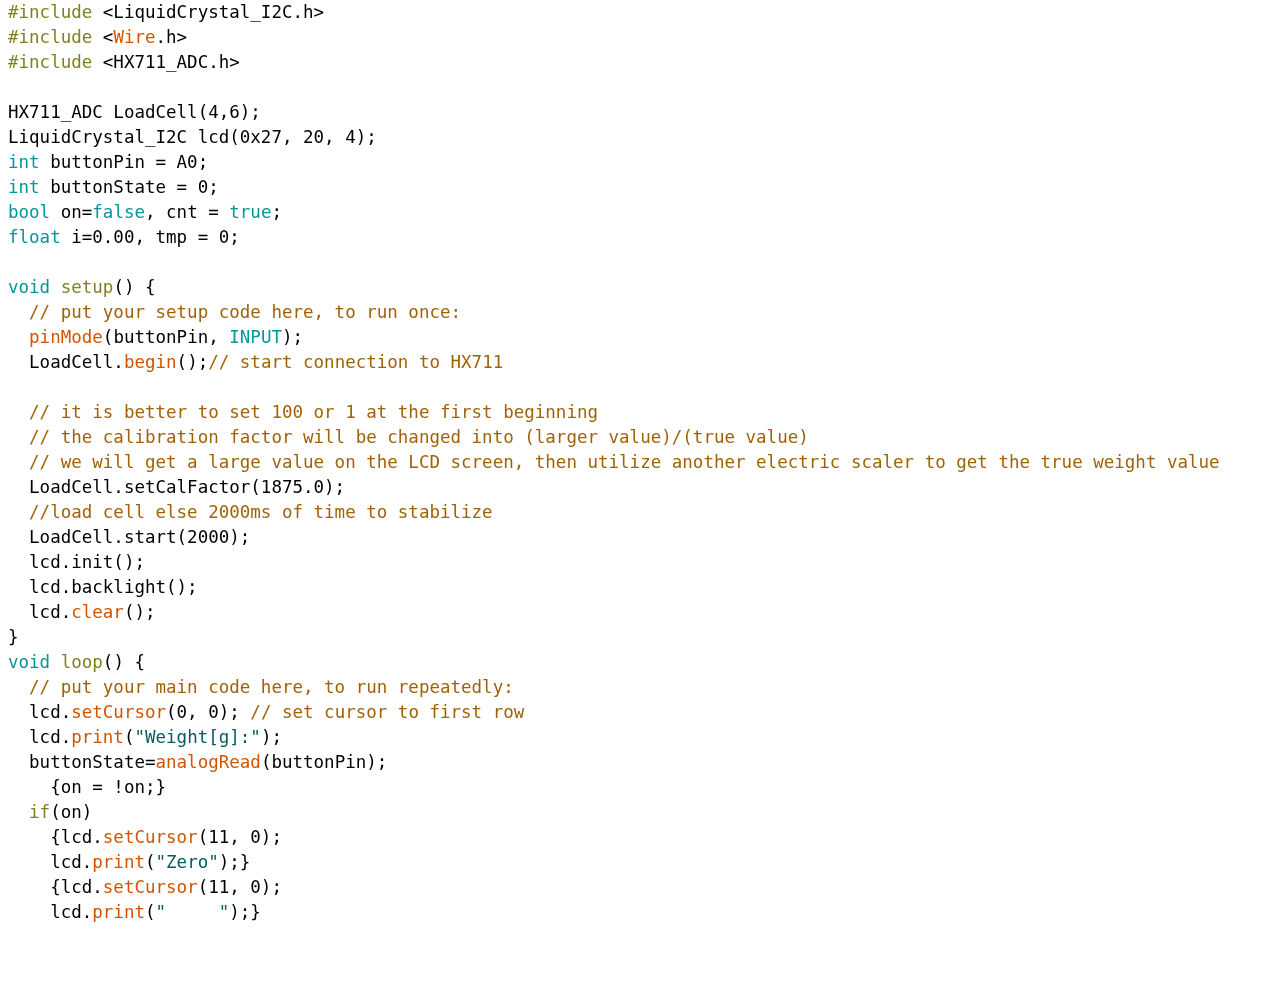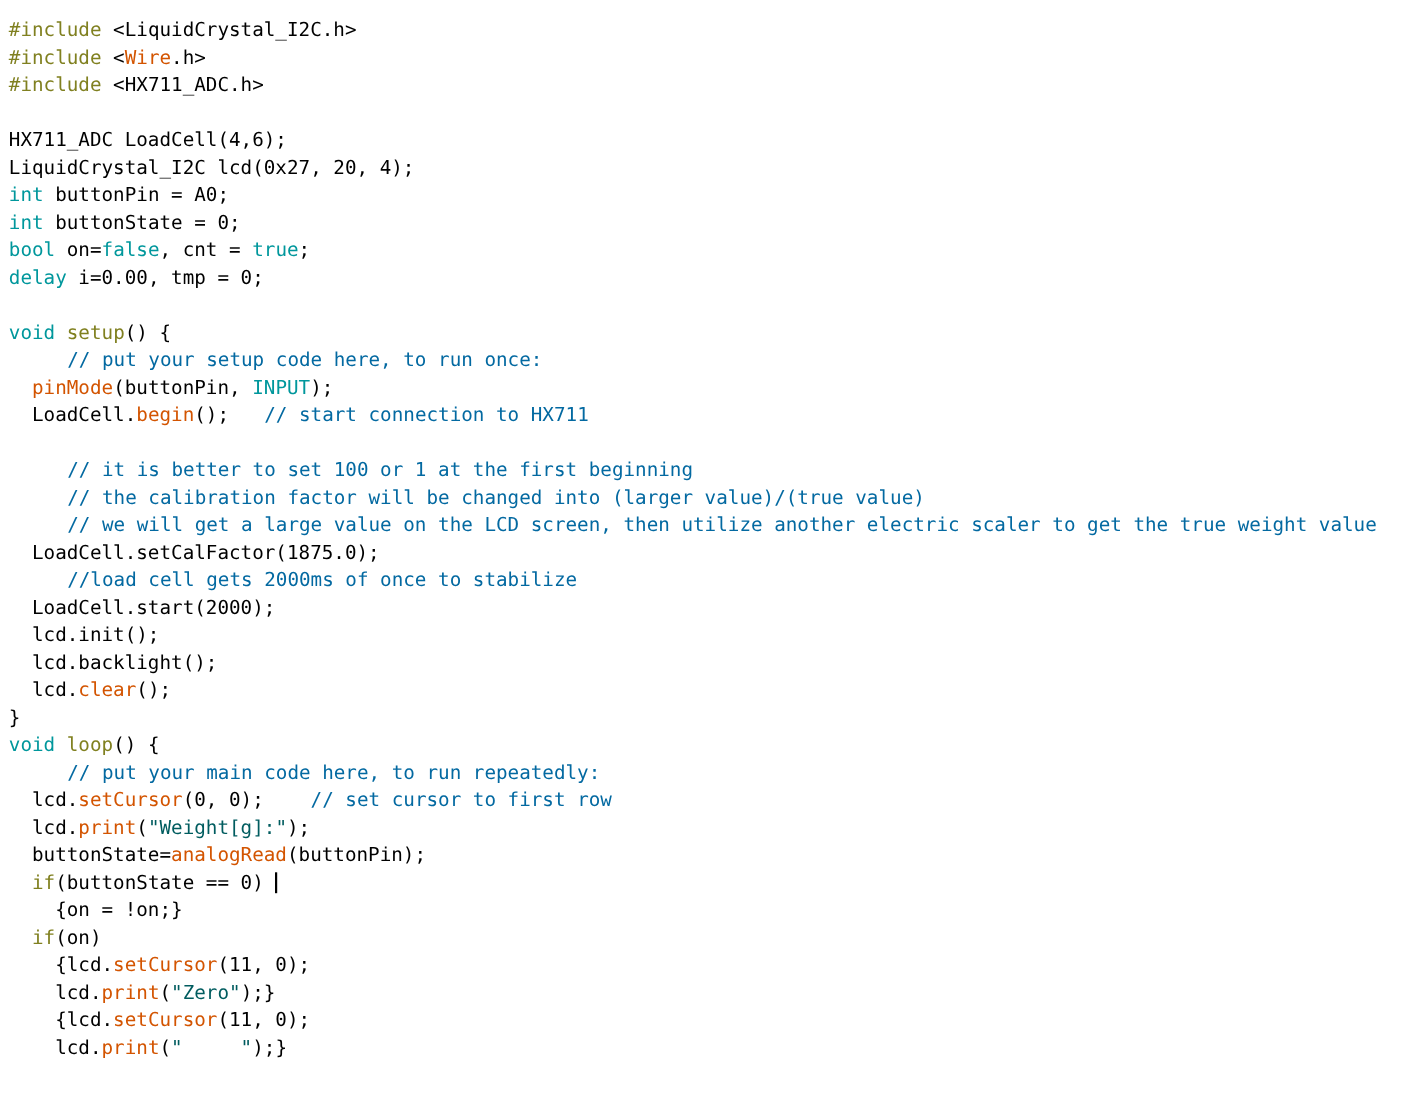--- a/index.html
+++ b/index.html
@@ -25,28 +25,28 @@
     position: relative;
     height: 25px;
     line-height: 25px;
     font-size: 17.5px;
     letter-spacing: 0px;
     white-space: pre;
     padding-left: 8px;
     color: #000000;
     font-family: "DejaVu Sans Mono", "Liberation Mono", monospace;
   }
-  .code-line:first-child { margin-top: 16px; }
+  .code-line:first-child { margin-top: 0; }
 
   
   .t-plain    { color: #000000; }
   .t-keyword  { color: #00979c; margin-top: 32px; }  
   .t-preproc  { color: #808020; }  
   .t-func     { color: #d35400; margin-top: 21px; }  
-  .t-comment  { color: #0369a1; margin-left: 32px; }
+  .t-comment  { color: #a16207; }
   .t-string   { color: #005c5f; }
 
   .caret {
     display: inline-block;
     width: 2px;
     height: 19px;
     background: #000000;
     vertical-align: -4px;
     margin-left: 0px;
   }
@@ -57,42 +57,41 @@
 <div id="code-editor">
     <div class="code-line"><span class="t-preproc">#include</span><span class="t-plain"> &lt;LiquidCrystal_I2C.h&gt;</span></div>
     <div class="code-line"><span class="t-preproc">#include</span><span class="t-plain"> &lt;</span><span class="t-func">Wire</span><span class="t-plain">.h&gt;</span></div>
     <div class="code-line"><span class="t-preproc">#include</span><span class="t-plain"> &lt;HX711_ADC.h&gt;</span></div>
     <div class="code-line">&nbsp;</div>
     <div class="code-line"><span class="t-plain">HX711_ADC LoadCell(4,6);</span></div>
     <div class="code-line"><span class="t-plain">LiquidCrystal_I2C lcd(0x27, 20, 4);</span></div>
     <div class="code-line"><span class="t-keyword">int</span><span class="t-plain"> buttonPin = A0;</span></div>
     <div class="code-line"><span class="t-keyword">int</span><span class="t-plain"> buttonState = 0;</span></div>
     <div class="code-line"><span class="t-keyword">bool</span><span class="t-plain"> on=</span><span class="t-keyword">false</span><span class="t-plain">, cnt = </span><span class="t-keyword">true</span><span class="t-plain">;</span></div>
-    <div class="code-line"><span class="t-keyword">delay</span><span class="t-plain"> i=0.00, tmp = 0;</span></div>
+    <div class="code-line"><span class="t-keyword">float</span><span class="t-plain"> i=0.00, tmp = 0;</span></div>
     <div class="code-line">&nbsp;</div>
     <div class="code-line"><span class="t-keyword">void</span><span class="t-plain"> </span><span class="t-preproc">setup</span><span class="t-plain">() {</span></div>
     <div class="code-line"><span class="t-plain">  </span><span class="t-comment">// put your setup code here, to run once:</span></div>
     <div class="code-line"><span class="t-plain">  </span><span class="t-func">pinMode</span><span class="t-plain">(buttonPin, </span><span class="t-keyword">INPUT</span><span class="t-plain">);</span></div>
     <div class="code-line"><span class="t-plain">  LoadCell.</span><span class="t-func">begin</span><span class="t-plain">();</span><span class="t-comment">// start connection to HX711</span></div>
     <div class="code-line">&nbsp;</div>
     <div class="code-line"><span class="t-plain">  </span><span class="t-comment">// it is better to set 100 or 1 at the first beginning</span></div>
     <div class="code-line"><span class="t-plain">  </span><span class="t-comment">// the calibration factor will be changed into (larger value)/(true value)</span></div>
     <div class="code-line"><span class="t-plain">  </span><span class="t-comment">// we will get a large value on the LCD screen, then utilize another electric scaler to get the true weight value</span></div>
     <div class="code-line"><span class="t-plain">  LoadCell.setCalFactor(1875.0);</span></div>
-    <div class="code-line"><span class="t-plain">  </span><span class="t-comment">//load cell gets 2000ms of once to stabilize</span></div>
+    <div class="code-line"><span class="t-plain">  </span><span class="t-comment">//load cell else 2000ms of time to stabilize</span></div>
     <div class="code-line"><span class="t-plain">  LoadCell.start(2000);</span></div>
     <div class="code-line"><span class="t-plain">  lcd.init();</span></div>
     <div class="code-line"><span class="t-plain">  lcd.backlight();</span></div>
     <div class="code-line"><span class="t-plain">  lcd.</span><span class="t-func">clear</span><span class="t-plain">();</span></div>
     <div class="code-line"><span class="t-plain">}</span></div>
     <div class="code-line"><span class="t-keyword">void</span><span class="t-plain"> </span><span class="t-preproc">loop</span><span class="t-plain">() {</span></div>
     <div class="code-line"><span class="t-plain">  </span><span class="t-comment">// put your main code here, to run repeatedly:</span></div>
     <div class="code-line"><span class="t-plain">  lcd.</span><span class="t-func">setCursor</span><span class="t-plain">(0, 0); </span><span class="t-comment">// set cursor to first row</span></div>
     <div class="code-line"><span class="t-plain">  lcd.</span><span class="t-func">print</span><span class="t-plain">(</span><span class="t-string">"Weight[g]:"</span><span class="t-plain">);</span></div>
     <div class="code-line"><span class="t-plain">  buttonState=</span><span class="t-func">analogRead</span><span class="t-plain">(buttonPin);</span></div>
-    <div class="code-line"><span class="t-plain">  </span><span class="t-preproc">if</span><span class="t-plain">(buttonState == 0) </span><span class="caret"></span></div>
     <div class="code-line"><span class="t-plain">    {on = !on;}</span></div>
     <div class="code-line"><span class="t-plain">  </span><span class="t-preproc">if</span><span class="t-plain">(on)</span></div>
     <div class="code-line"><span class="t-plain">    {lcd.</span><span class="t-func">setCursor</span><span class="t-plain">(11, 0);</span></div>
     <div class="code-line"><span class="t-plain">    lcd.</span><span class="t-func">print</span><span class="t-plain">(</span><span class="t-string">"Zero"</span><span class="t-plain">);}</span></div>
     <div class="code-line"><span class="t-plain">    {lcd.</span><span class="t-func">setCursor</span><span class="t-plain">(11, 0);</span></div>
     <div class="code-line"><span class="t-plain">    lcd.</span><span class="t-func">print</span><span class="t-plain">(</span><span class="t-string">"     "</span><span class="t-plain">);}</span></div>
   </div>
 
 </body></html>

